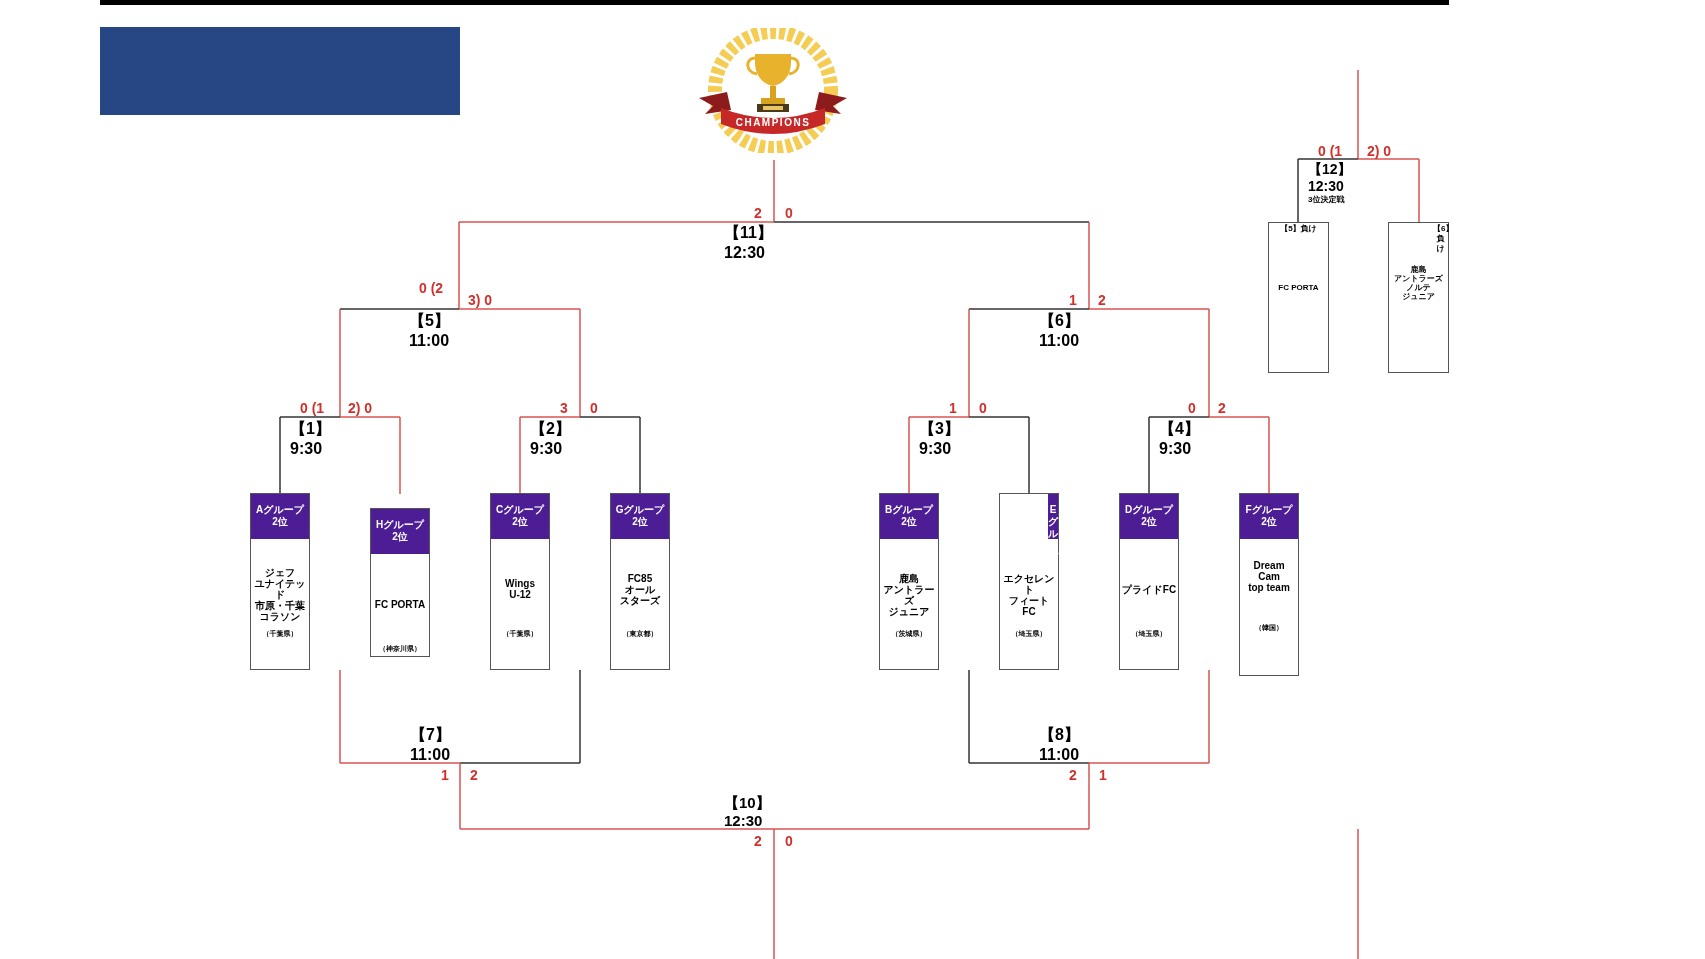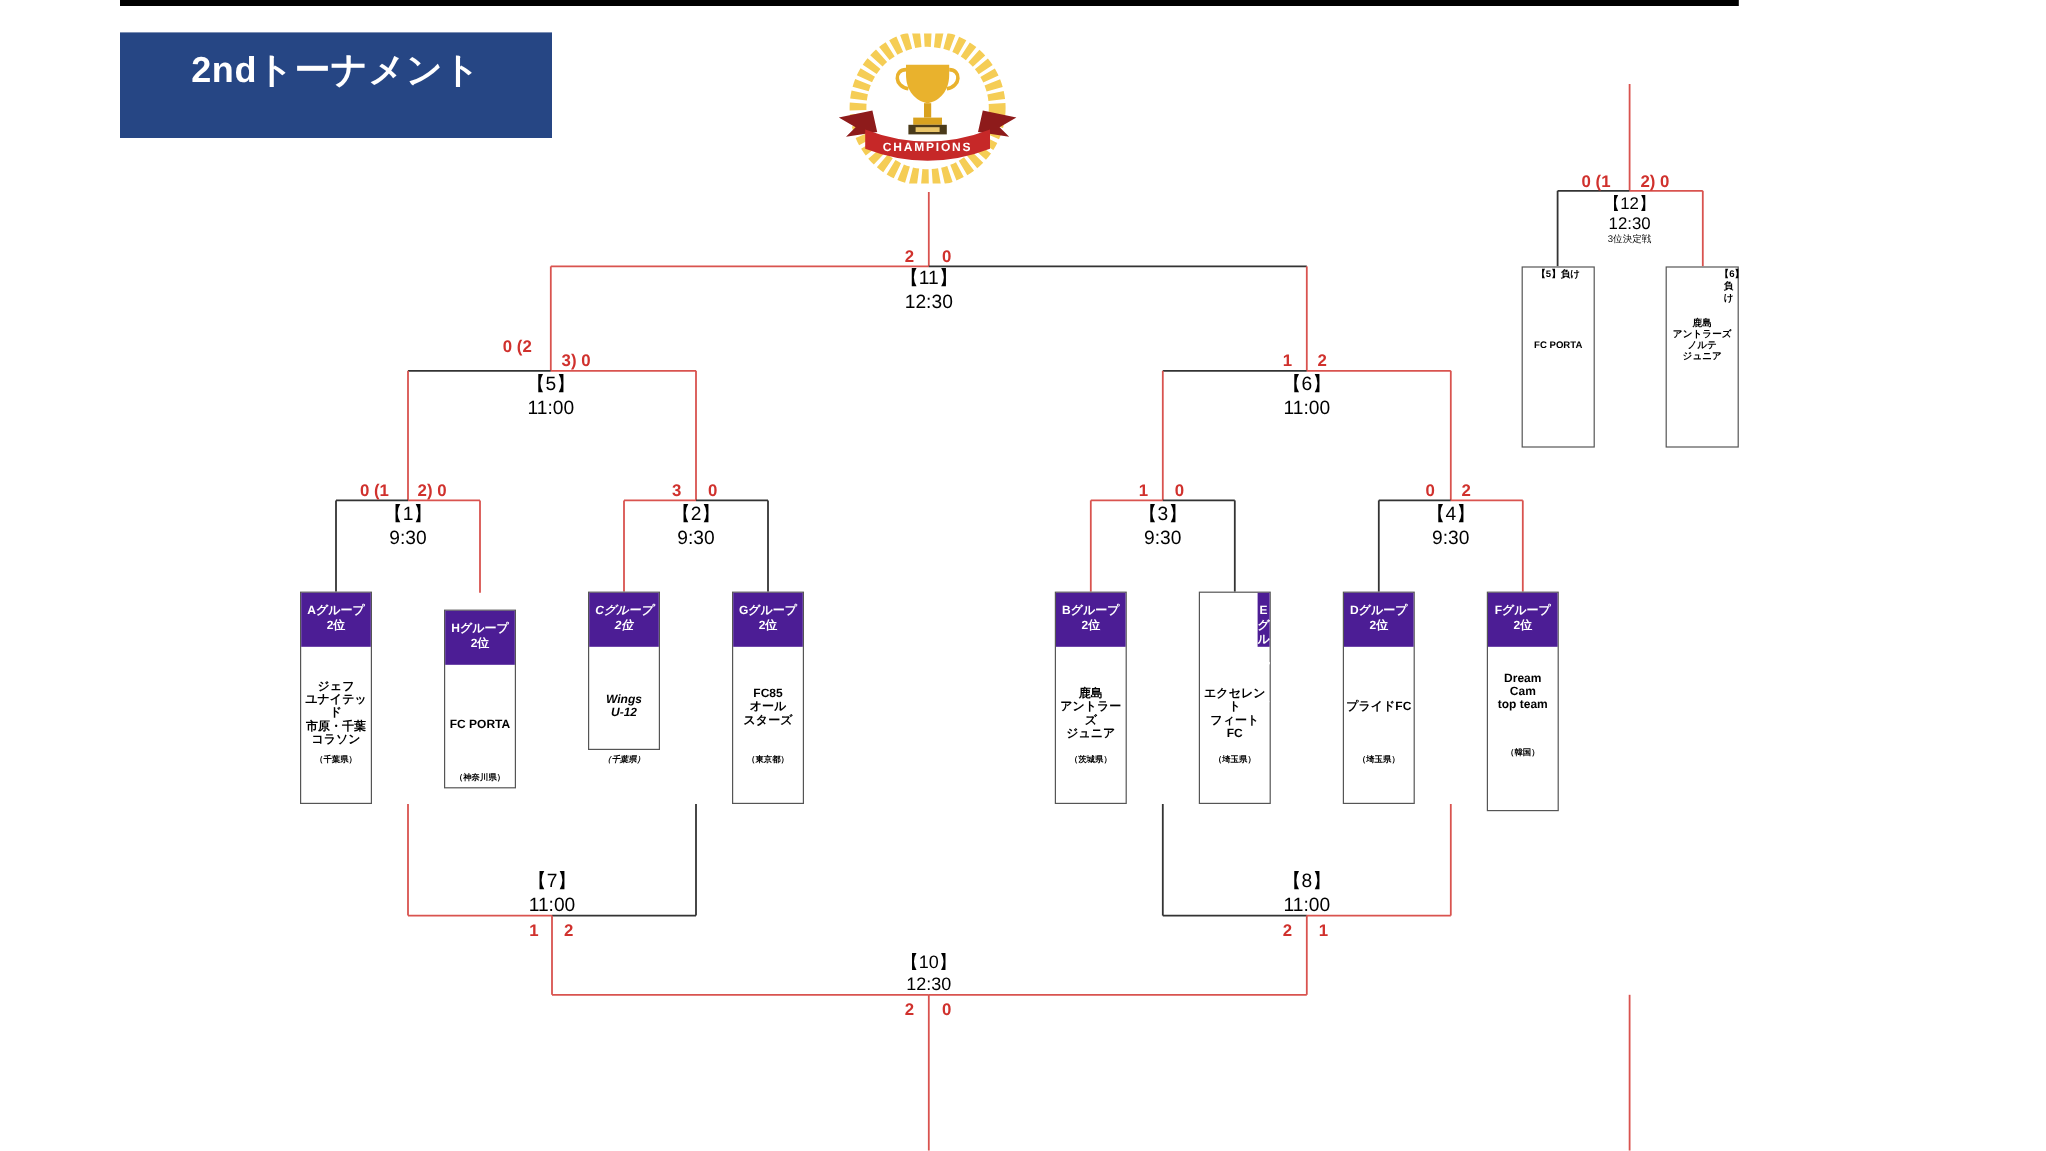--- a/index.html
+++ b/index.html
@@ -4,42 +4,41 @@
 <style>
   html, body { margin:0; padding:0; background:#ffffff; }
   body { width:1705px; height:959px; position:relative; overflow:hidden;
          font-family: "Liberation Sans", "DejaVu Sans", sans-serif; color:#000; }
   .topbar { position:absolute; left:100px; top:0; width:1349px; height:5px; background:#000; }
   .title-box { position:absolute; left:100px; top:27px; width:360px; height:88px; background:#264684;
                color:#fff; text-align:center; font-weight:bold; }
   .title-main { font-size:30px; margin-top:16px; line-height:32px; letter-spacing:0.5px; }
   .title-sub { font-size:17px; line-height:20px; }
   svg.lines { position:absolute; left:0; top:0; }
-  .match-label { position:absolute; text-align:center; font-weight:normal; font-size:16px; line-height:20px; width:100px; }
+  .match-label { position:absolute; text-align:left; font-weight:bold; font-size:16px; line-height:20px; width:100px; }
   .match-label .num { display:block; }
   .match-label .time { display:block; }
   .match-label .note { display:block; font-size:8px; line-height:9px; }
   .score { position:absolute; color:#d0312d; font-weight:bold; font-size:14px; line-height:16px; }
   .team { position:absolute; width:60px; border:1px solid #555; background:#fff; box-sizing:border-box; }
   .team .head { background:#4c1d95; color:#fff; font-weight:bold; font-size:10px; line-height:12px;
                 text-align:center; height:45px; box-sizing:border-box; padding-top:10px; }
   .team .name { position:absolute; left:0; right:0; text-align:center; font-weight:bold; font-size:10px; line-height:11px; }
   .team .pref { position:absolute; left:0; right:0; text-align:center; font-weight:bold; font-size:7px; line-height:8px; }
   .small-team { position:absolute; width:61px; height:151px; border:1px solid #555; box-sizing:border-box; background:#fff; }
   .small-team .lbl { text-align:center; font-weight:bold; font-size:8px; line-height:10px; margin-top:1px; }
   .small-team .nm { position:absolute; left:0; right:0; text-align:center; font-weight:bold; font-size:8px; line-height:9px; }
   .trophy { position:absolute; left:697px; top:28px; width:152px; height:125px; }
 </style>
 </head>
 <body>
 
 <div class="topbar"></div>
 
 <div class="title-box">
-  <div class="title-main">2ndトーナメント</div>
 </div>
 
 <svg class="trophy" viewBox="0 0 152 125">
   <g fill="#f3c443">
     <circle cx="76" cy="62" r="58" fill="none" stroke="#f5cd55" stroke-width="14" stroke-dasharray="6 3"></circle>
   </g>
   <g>
     <path d="M58 26 h36 v8 c0 14 -8 22 -18 24 c-10 -2 -18 -10 -18 -24z" fill="#e9b22d"></path>
     <path d="M58 30 c-10 0 -10 14 2 16" fill="none" stroke="#e9b22d" stroke-width="3"></path>
     <path d="M94 30 c10 0 10 14 -2 16" fill="none" stroke="#e9b22d" stroke-width="3"></path>
@@ -203,21 +202,21 @@
       <div class="pref" style="top: 136px;">（千葉県）</div>
     </div>
     <div class="team" style="left: 370px; top: 508px; height: 149px;">
       <div class="head">
         <div>Hグループ</div>
         <div>2位</div>
       </div>
       <div class="name" style="white-space: pre-line; top: 89.5px;">FC PORTA</div>
       <div class="pref" style="top: 136px;">（神奈川県）</div>
     </div>
-    <div class="team" style="left: 490px; top: 493px; height: 132px; font-style: italic;">
+    <div class="team" style="left: 490px; top: 493px; height: 177px;">
       <div class="head">
         <div>Cグループ</div>
         <div>2位</div>
       </div>
       <div class="name" style="white-space: pre-line; top: 84px;">Wings
 U-12</div>
       <div class="pref" style="top: 136px;">（千葉県）</div>
     </div>
     <div class="team" style="left: 610px; top: 493px; height: 177px;">
       <div class="head">

